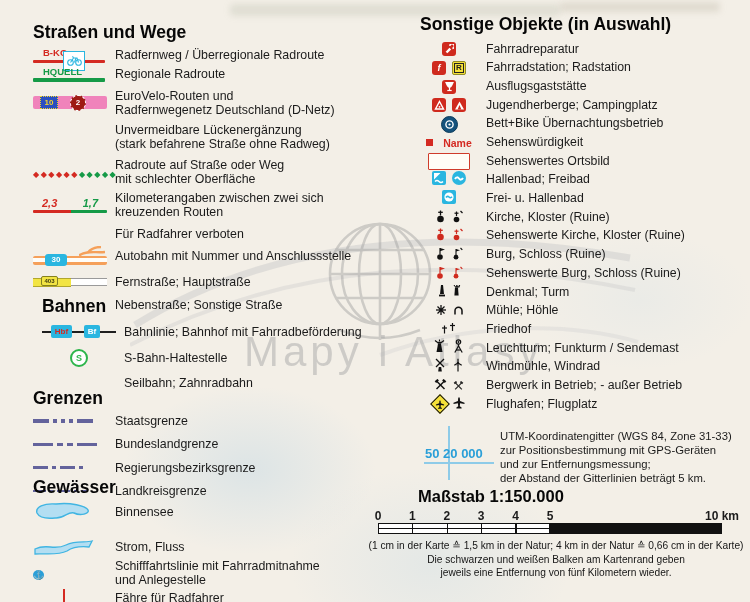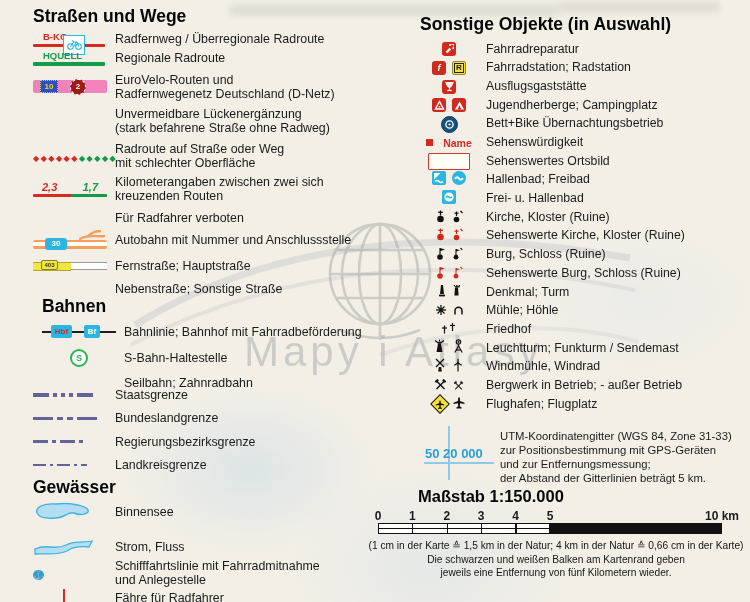--- a/index.html
+++ b/index.html
@@ -129,21 +129,21 @@
       <line x1="62" y1="12" x2="62" y2="112"></line>
       <line x1="17" y1="38" x2="107" y2="38"></line>
       <line x1="12" y1="62" x2="112" y2="62"></line>
       <line x1="17" y1="86" x2="107" y2="86"></line>
       <path d="M22,118 Q62,134 102,118"></path>
       <line x1="62" y1="112" x2="62" y2="128"></line>
     </g>
   </svg>
   <div class="wm wm-text">Mapy i Atlasy</div>
 
-  <div class="col" style="left:33px;top:6px;width:382px;">
+  <div class="col" style="left:33px;top:22px;width:382px;">
     <h2 class="sec">Straßen und Wege</h2>
 
     <div class="row" style="margin-bottom:4px;">
       <div class="sym">
         <div class="routestack">
           <span class="routetag red-t">B-KO</span>
           <div class="routeline red-l">
             <span class="bikebox">
               <svg width="15" height="11" viewBox="0 0 15 11">
                   <g stroke="#2ab6e0" stroke-width="1.1" fill="none">
@@ -277,20 +277,21 @@
     </div>
     <div class="row">
       <div class="sym">
         <span class="seil"></span><span class="zahn"></span>
       </div>
       <div class="lbl">Seilbahn; Zahnradbahn</div>
     </div>
   </div>
 
   <div class="col" style="left:33px;top:388px;width:382px;">
+    <h2 class="sec">Grenzen</h2>
     <div class="row" style="margin-bottom:9px;">
       <div class="sym">
         <div class="gr">
             <span style="width:16px;height:3.5px;"></span>
             <span style="width:4px;height:3.5px;"></span>
             <span style="width:4px;height:3.5px;"></span>
             <span style="width:4px;height:3.5px;"></span>
             <span style="width:16px;height:3.5px;"></span>
           </div>
       </div>

